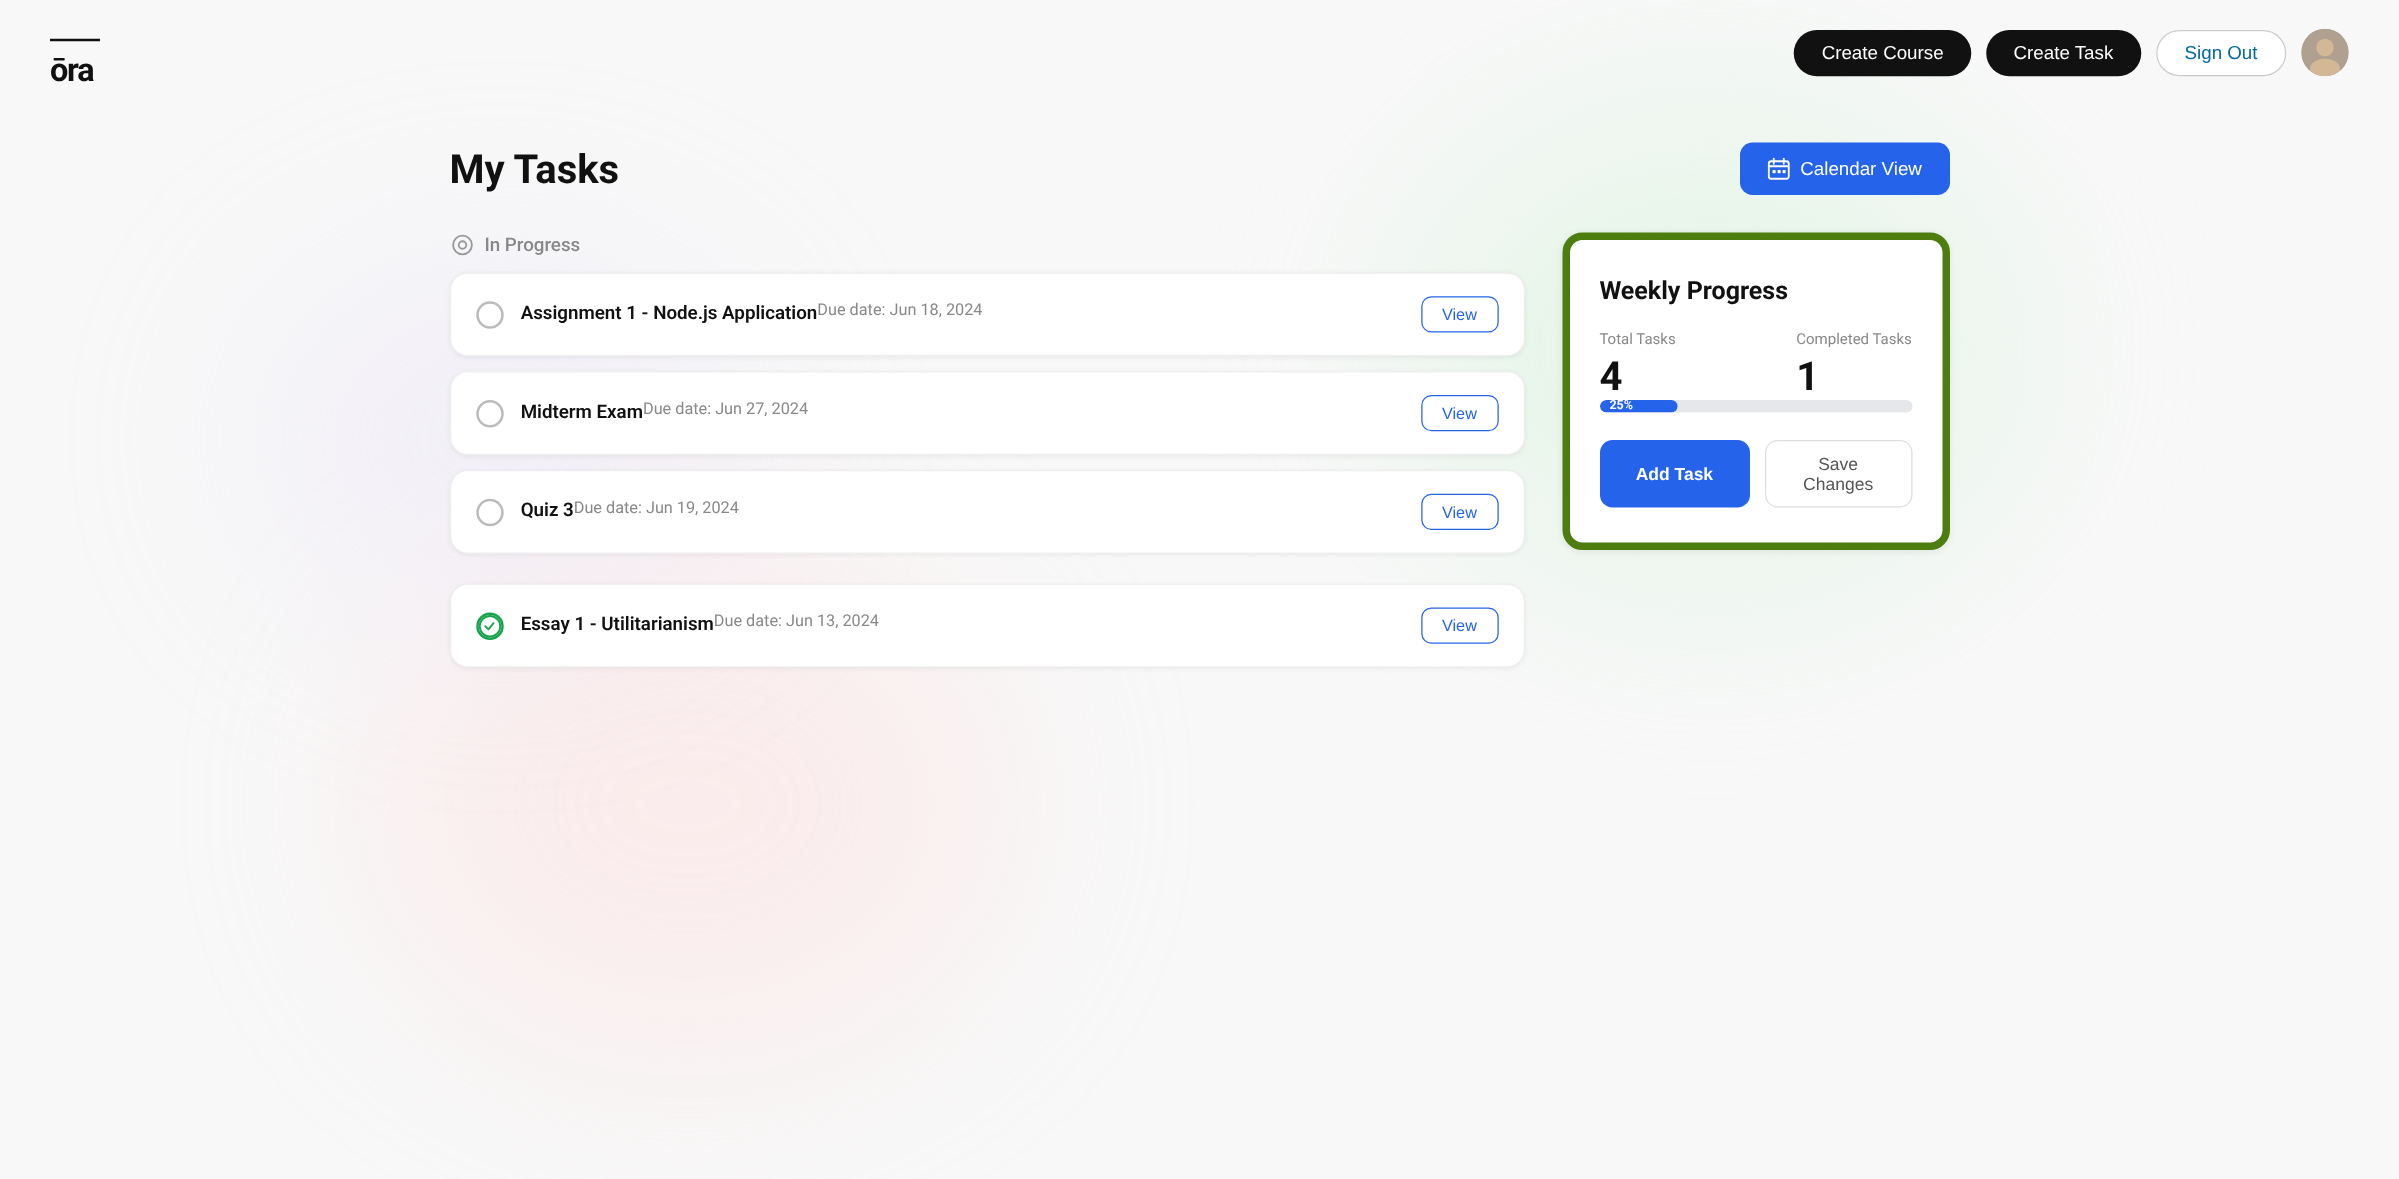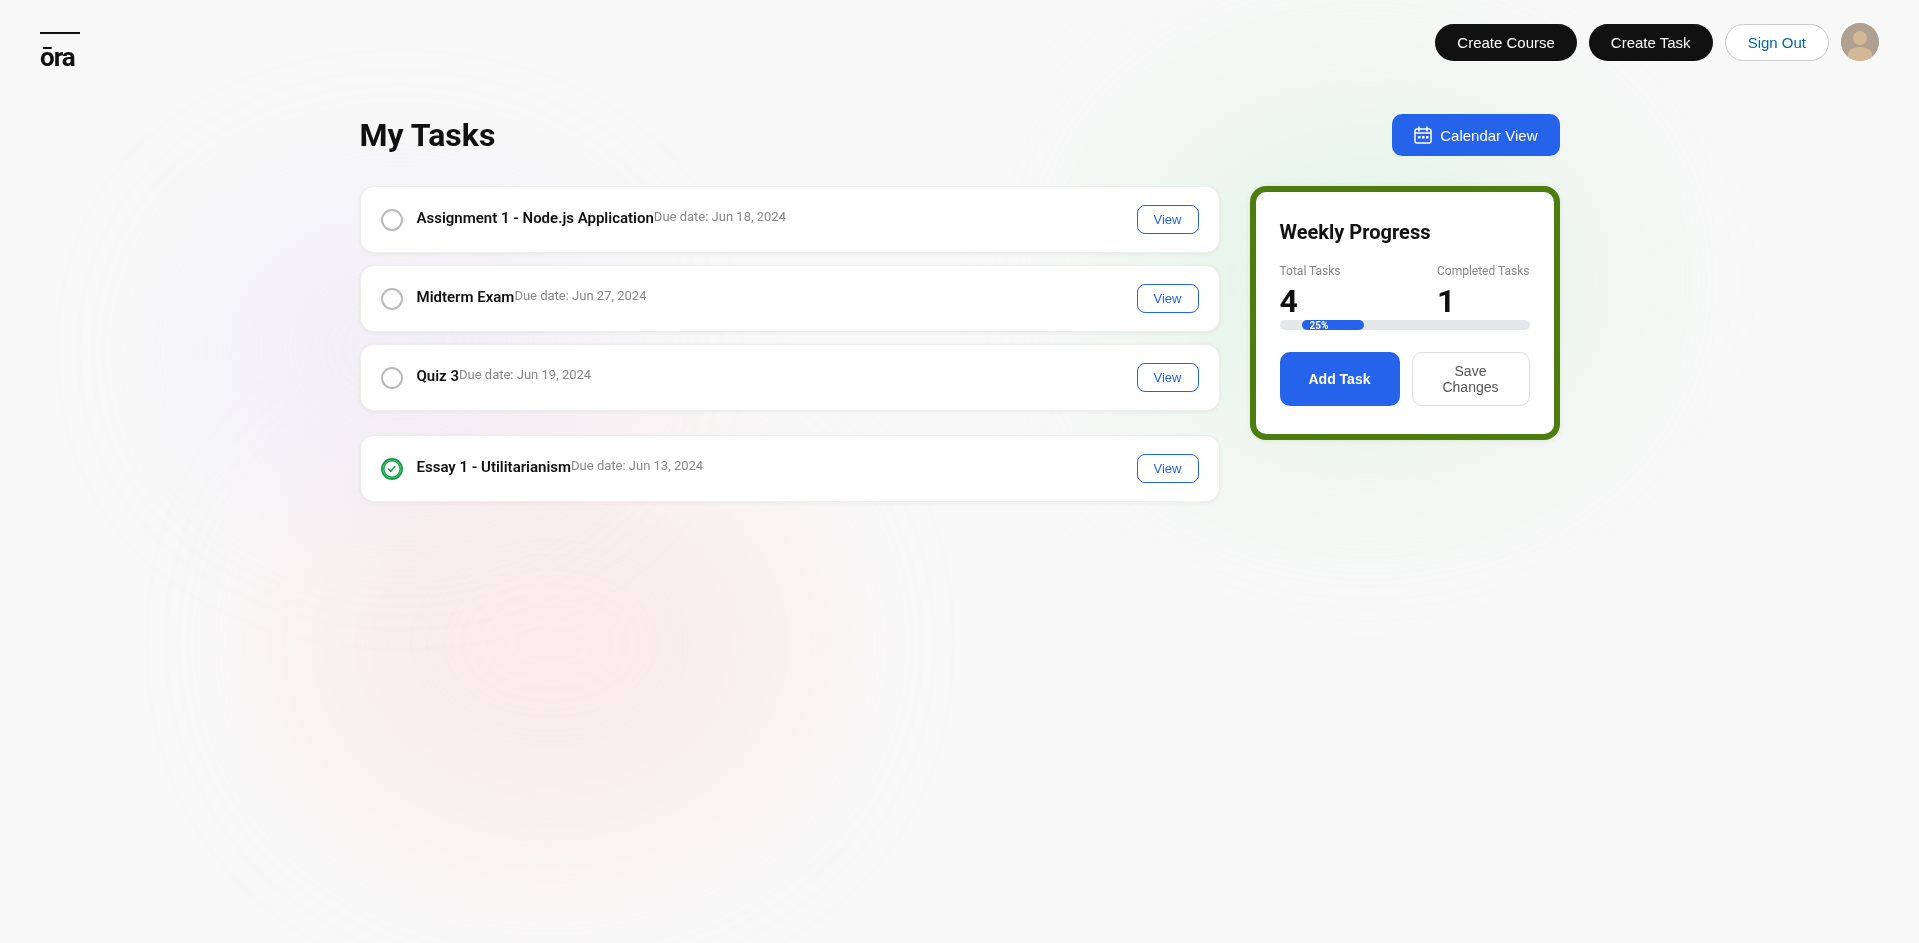--- a/index.html
+++ b/index.html
@@ -437,20 +437,29 @@
       </svg>
       <span>Calendar View</span>
     </button>
   </div>
 
   <div class="content-layout">
 
     <div class="tasks-column">
 
       <div>
+        <div class="section-label in-progress">
+          <span class="section-icon">
+            <svg width="18" height="18" viewBox="0 0 18 18" fill="none" xmlns="http://www.w3.org/2000/svg">
+              <circle cx="9" cy="9" r="7.5" stroke="#999" stroke-width="1.5" fill="none"></circle>
+              <circle cx="9" cy="9" r="3" stroke="#999" stroke-width="1.5" fill="none"></circle>
+            </svg>
+          </span>
+          <span>In Progress</span>
+        </div>
 
         <div class="task-card">
           <div class="task-card-left">
             <div class="task-radio"></div>
             <div class="task-info">
               <span class="task-name">Assignment 1 - Node.js Application</span>
               <span class="task-due">Due date: Jun 18, 2024</span>
             </div>
           </div>
           <button class="btn-view">View</button>
@@ -509,21 +518,21 @@
             <span class="stat-label">Total Tasks</span>
             <span class="stat-value">4</span>
           </div>
           <div class="stat-group">
             <span class="stat-label">Completed Tasks</span>
             <span class="stat-value">1</span>
           </div>
         </div>
 
         <div class="progress-bar-container">
-          <div class="progress-bar-fill" id="progress-fill" style="width: 25%; margin-left: 22px;">
+          <div class="progress-bar-fill" id="progress-fill" style="width: 25%;">
             <span class="progress-label">25%</span>
           </div>
         </div>
 
         <div class="progress-card-actions">
           <button class="btn-add-task">Add Task</button>
           <button class="btn-save-changes">Save Changes</button>
         </div>
       </div>
     </div>

